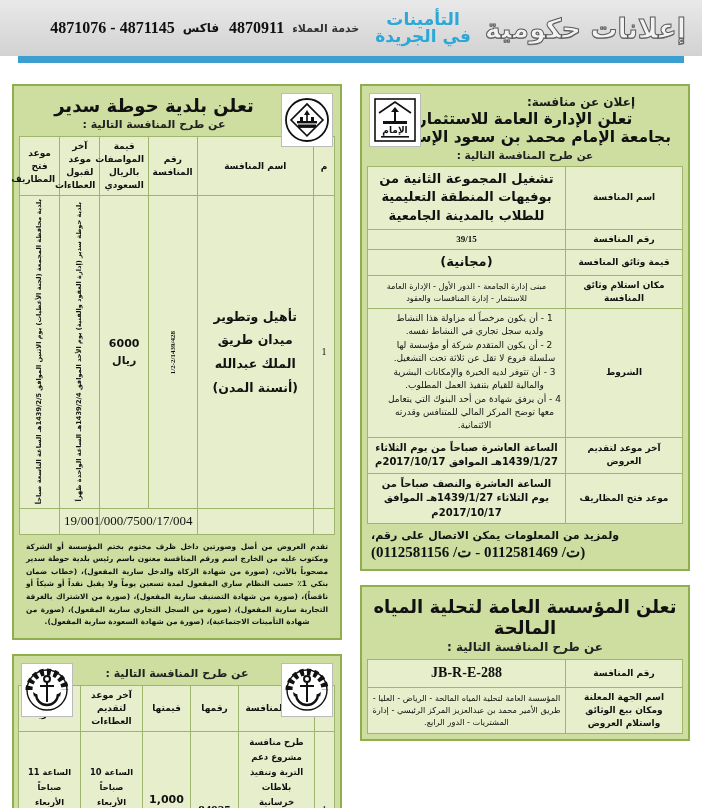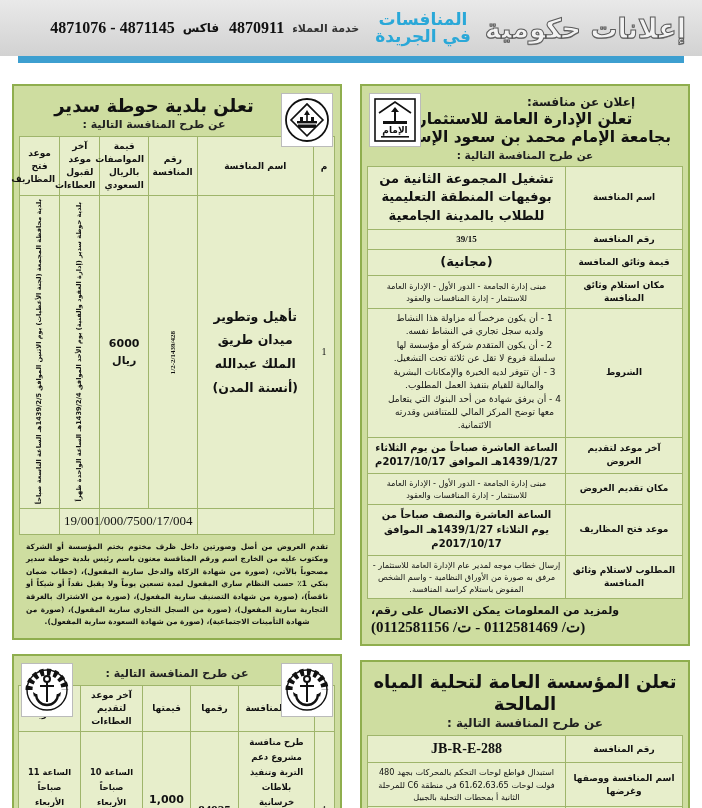--- a/index.html
+++ b/index.html
@@ -120,21 +120,21 @@
   .vwrap{height:100%;display:flex;align-items:center;justify-content:center;}
 
   .nm{font-family:"Liberation Serif",serif;}
 </style>
 </head>
 <body>
 
 <div class="masthead">
   <div class="mast-gov">إعلانات حكومية</div>
   <div class="mast-blue">
-    <div>المنافسات</div>
+    <div>التأمينات</div>
     <div>في الجريدة</div>
   </div>
   <div class="mast-service">خدمة العملاء</div>
   <div class="mast-num nm">4870911</div>
   <div class="mast-fax">فاكس</div>
   <div class="mast-nums2 nm">4871145 - 4871076</div>
 </div>
 <div class="mast-rule"></div>
 
 <div class="col-left">
@@ -183,54 +183,42 @@
           <p>2 - أن يكون المتقدم شركة أو مؤسسة لها سلسلة فروع لا تقل عن ثلاثة تحت التشغيل.</p>
           <p>3 - أن تتوفر لديه الخبرة والإمكانات البشرية والمالية للقيام بتنفيذ العمل المطلوب.</p>
           <p>4 - أن يرفق شهادة من أحد البنوك التي يتعامل معها توضح المركز المالي للمتنافس وقدرته الائتمانية.</p>
         </td>
       </tr>
       <tr>
         <td class="lbl">آخر موعد لتقديم العروض</td>
         <td class="val" style="font-size:10px">الساعة العاشرة صباحاً من يوم الثلاثاء 1439/1/27هـ الموافق 2017/10/17م</td>
       </tr>
       <tr>
-        <td class="lbl">مكان تقديم العروض</td>
-        <td class="val sm" style="text-align:center">مبنى إدارة الجامعة - الدور الأول - الإدارة العامة للاستثمار - إدارة المنافسات والعقود</td>
-      </tr>
-      <tr>
         <td class="lbl">موعد فتح المظاريف</td>
         <td class="val" style="font-size:10px">الساعة العاشرة والنصف صباحاً من يوم الثلاثاء 1439/1/27هـ الموافق 2017/10/17م</td>
-      </tr>
-      <tr>
-        <td class="lbl">المطلوب لاستلام وثائق المنافسة</td>
-        <td class="val sm" style="text-align:center">إرسال خطاب موجه لمدير عام الإدارة العامة للاستثمار - مرفق به صورة من الأوراق النظامية - واسم الشخص المفوض باستلام كراسة المنافسة.</td>
       </tr>
     </tbody>
       </table>
 
     <div class="footer-c">
       <div class="l1">ولمزيد من المعلومات يمكن الاتصال على رقم،</div>
       <div class="l2 nm">(ت/ 0112581469 - ت/ 0112581156)</div>
     </div>
   </div>
 
   <div class="card">
     <div class="card-head">
       <div class="t1 big">تعلن المؤسسة العامة لتحلية المياه المالحة</div>
       <div class="sub" style="font-size:12px">عن طرح المنافسة التالية :</div>
     </div>
     <table class="t">
       <tbody>
           <tr>
         <td class="lbl">رقم المنافسة</td>
         <td class="val nm" style="font-size:14px">JB-R-E-288</td>
-      </tr>
-      <tr>
-        <td class="lbl">اسم المنافسة ووصفها وغرضها</td>
-        <td class="val sm" style="text-align:center">استبدال قواطع لوحات التحكم بالمحركات بجهد 480 فولت لوحات 61،62،63،65 في منطقة C6 للمرحلة الثانية أ بمحطات التحلية بالجبيل</td>
       </tr>
       <tr>
         <td class="lbl">اسم الجهة المعلنة ومكان بيع الوثائق واستلام العروض</td>
         <td class="val sm" style="text-align:center">المؤسسة العامة لتحلية المياه المالحة - الرياض - العليا - طريق الأمير محمد بن عبدالعزيز المركز الرئيسي - إدارة المشتريات - الدور الرابع.</td>
       </tr>
 
     </tbody>
       </table>
   </div>
 </div>

